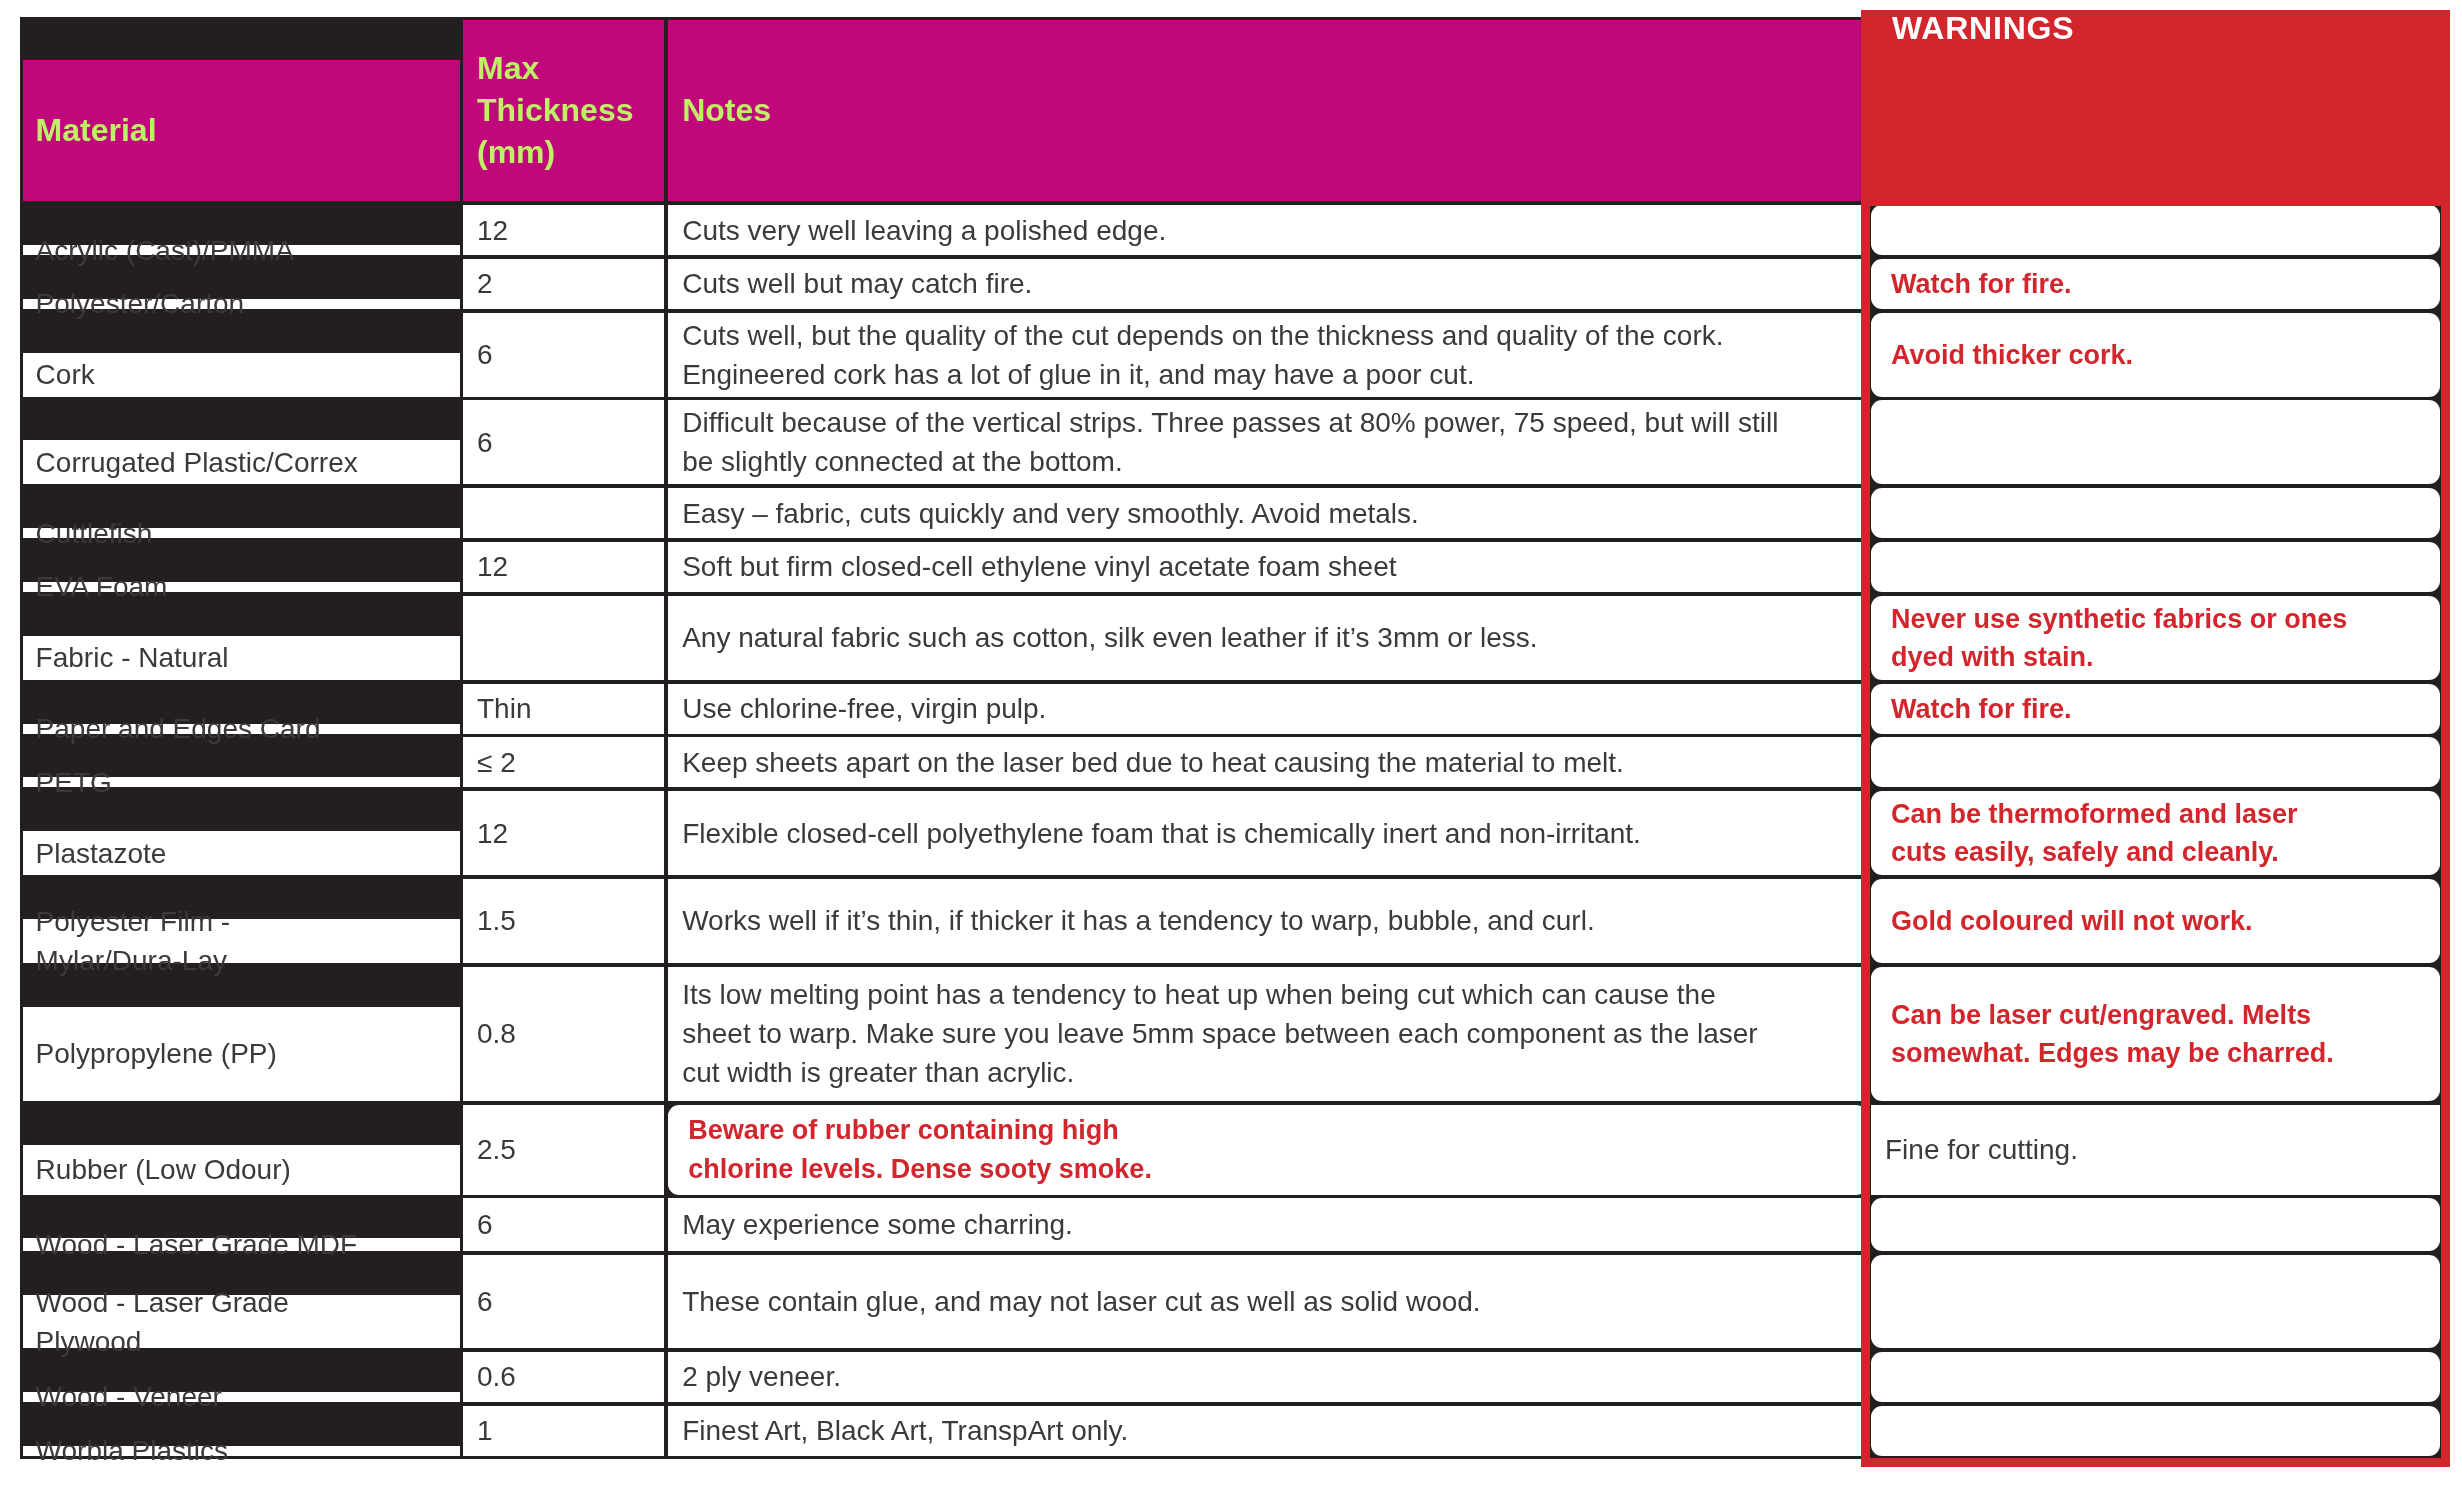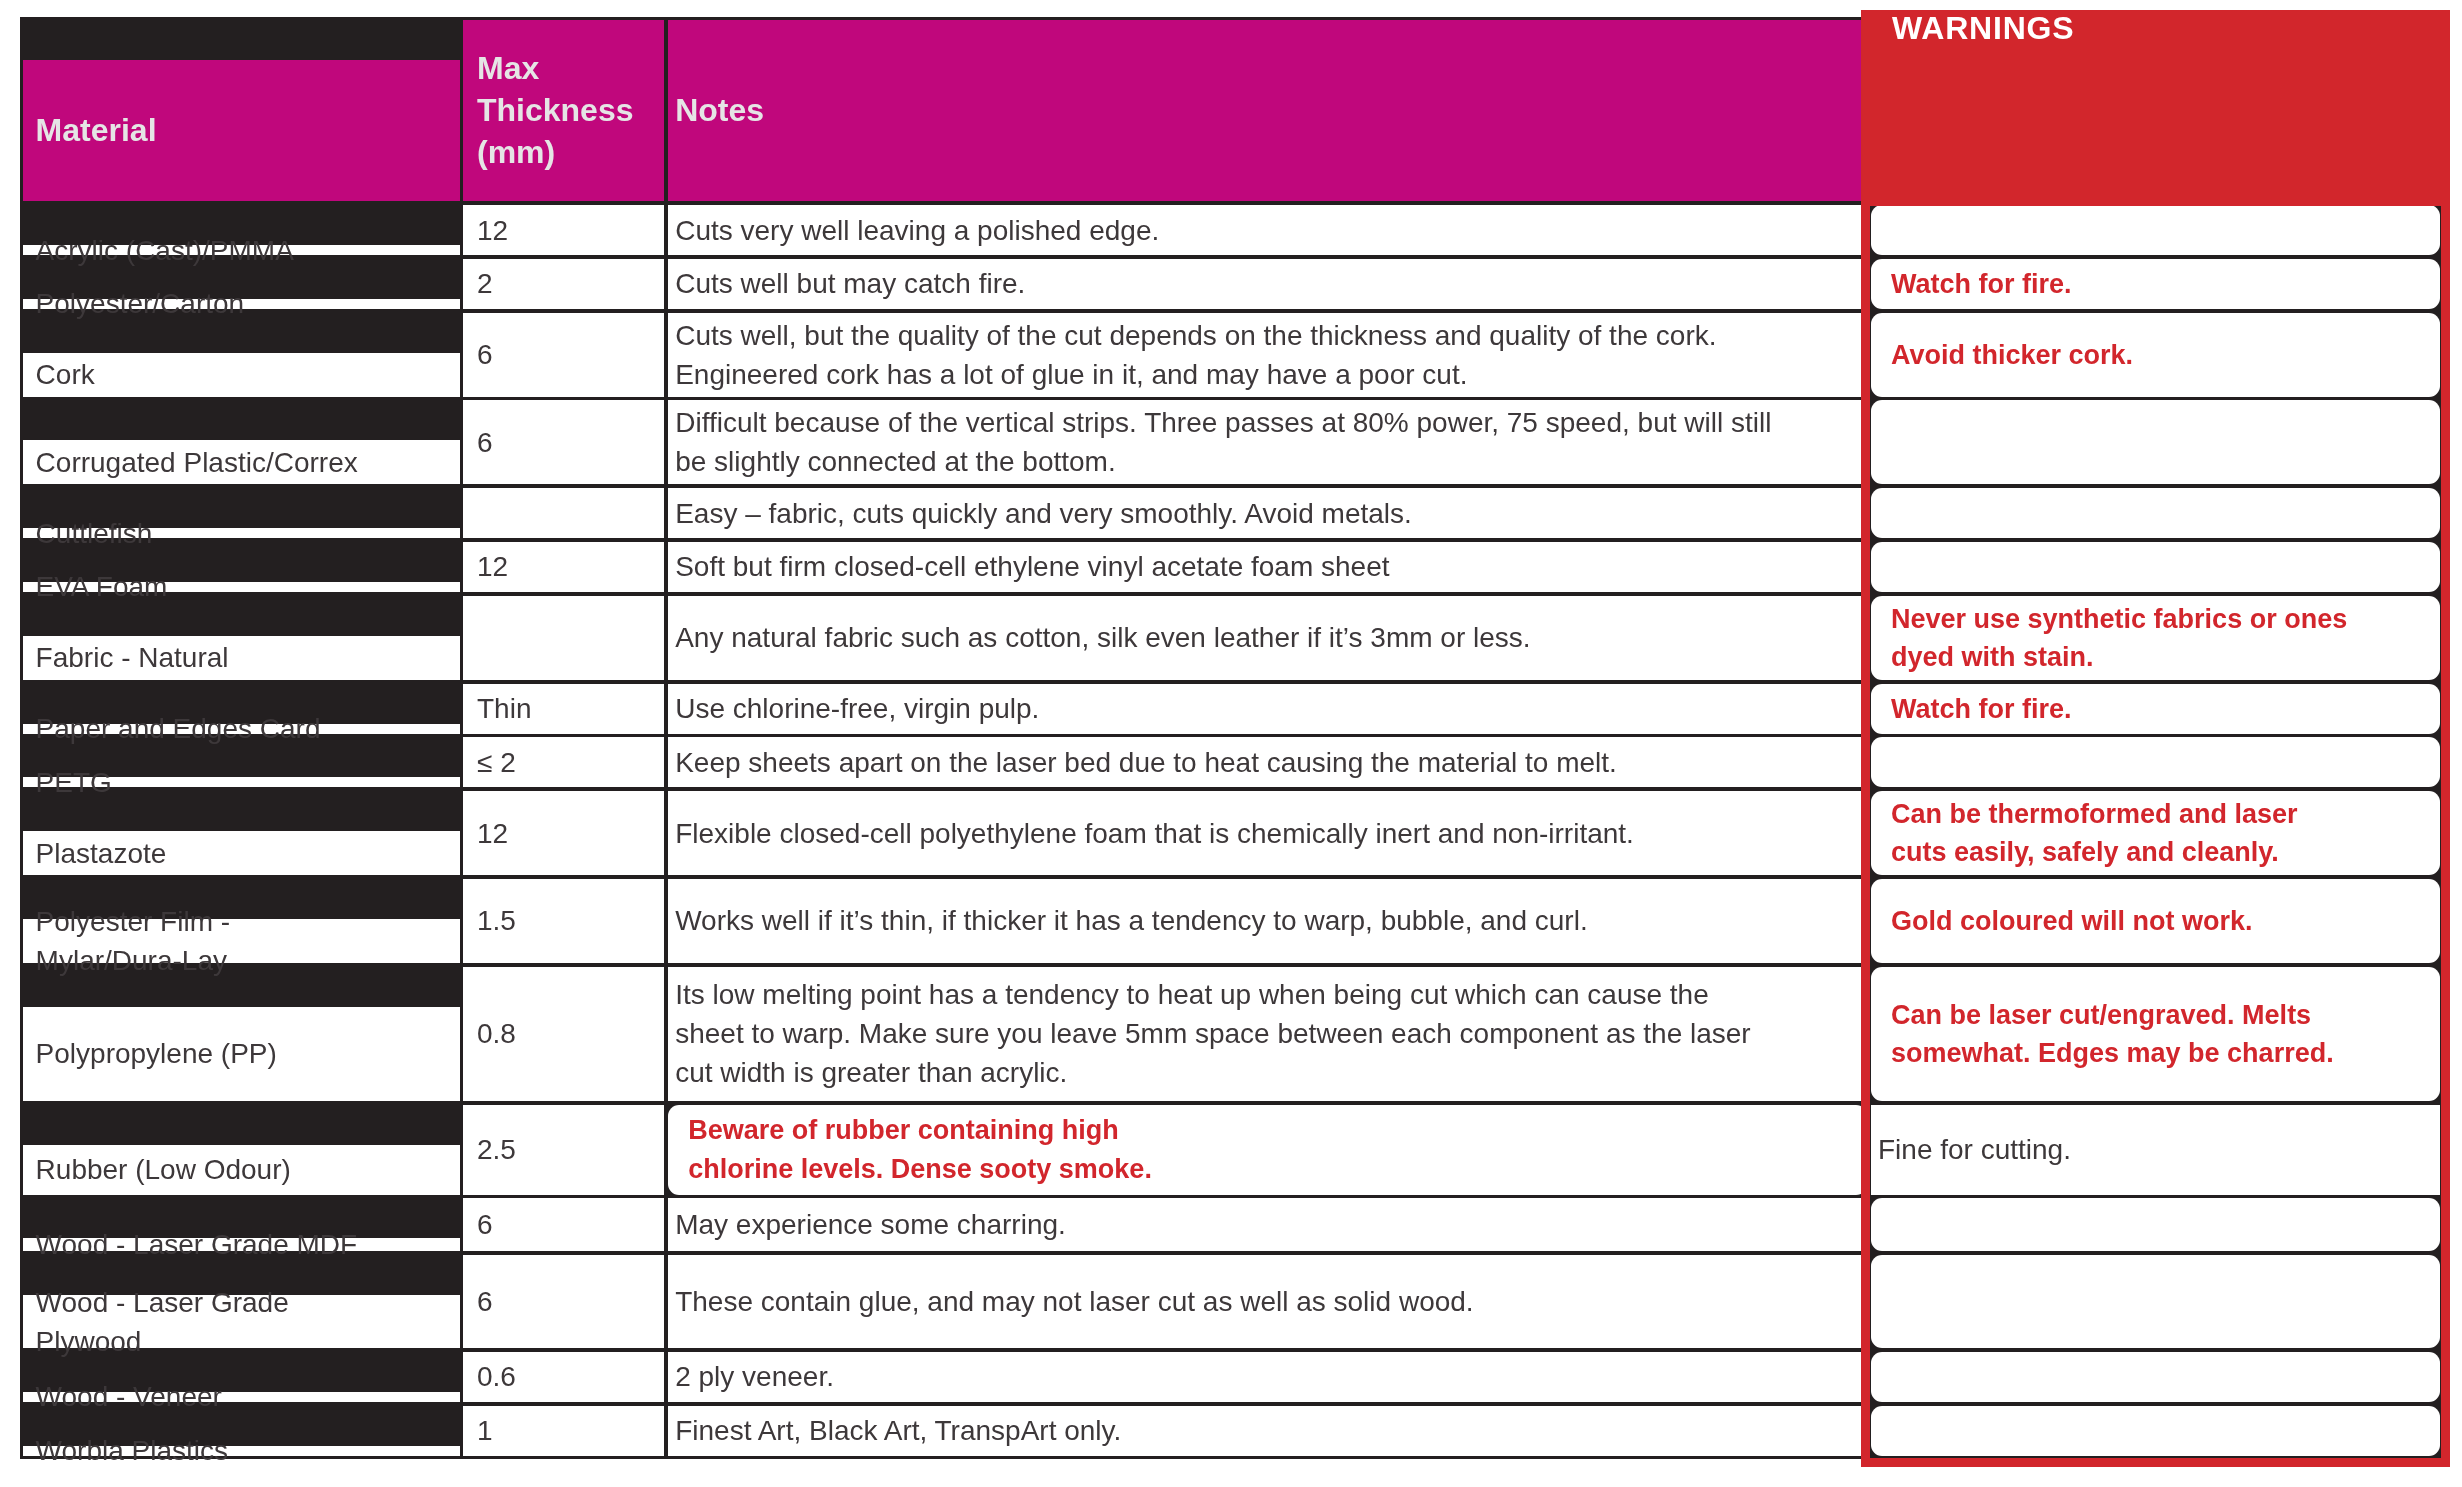--- a/index.html
+++ b/index.html
@@ -25,27 +25,27 @@
   }
   .cell{
     background:#ffffff;
     display:flex;align-items:center;
     font-size:28px;line-height:1.4;
     color:var(--text);
   }
   .th{
     background:var(--magenta);
     font-weight:bold;font-size:32px;line-height:1.3;
-    color:#e5e5e5;
+    color:#bef264;
   }
   .th span{display:block;}
   .c-material{padding-left:13px;padding-right:22.6px;margin-top:40px;}
   .c-material span{max-width:347px;}
   .c-thickness{padding-left:13.6px;padding-right:7.5px;}
-  .c-notes{padding-left:7px;padding-right:22.6px;}
+  .c-notes{padding-left:14px;padding-right:22.6px;}
   .c-notes span{max-width:1101px;}
   .c-warning{padding-left:20px;padding-right:15px;
     font-weight:bold;color:var(--red);font-size:27px;line-height:1.42;border-radius:11px;}
   .c-warning span{max-width:464px;}
   .th.c-warning-head{background:var(--red);}
   
   .warnings-header-overlay{
     position:absolute;left:1861px;top:9.8px;width:589px;height:196px;
     background:var(--red);
     display:flex;align-items:flex-start;

